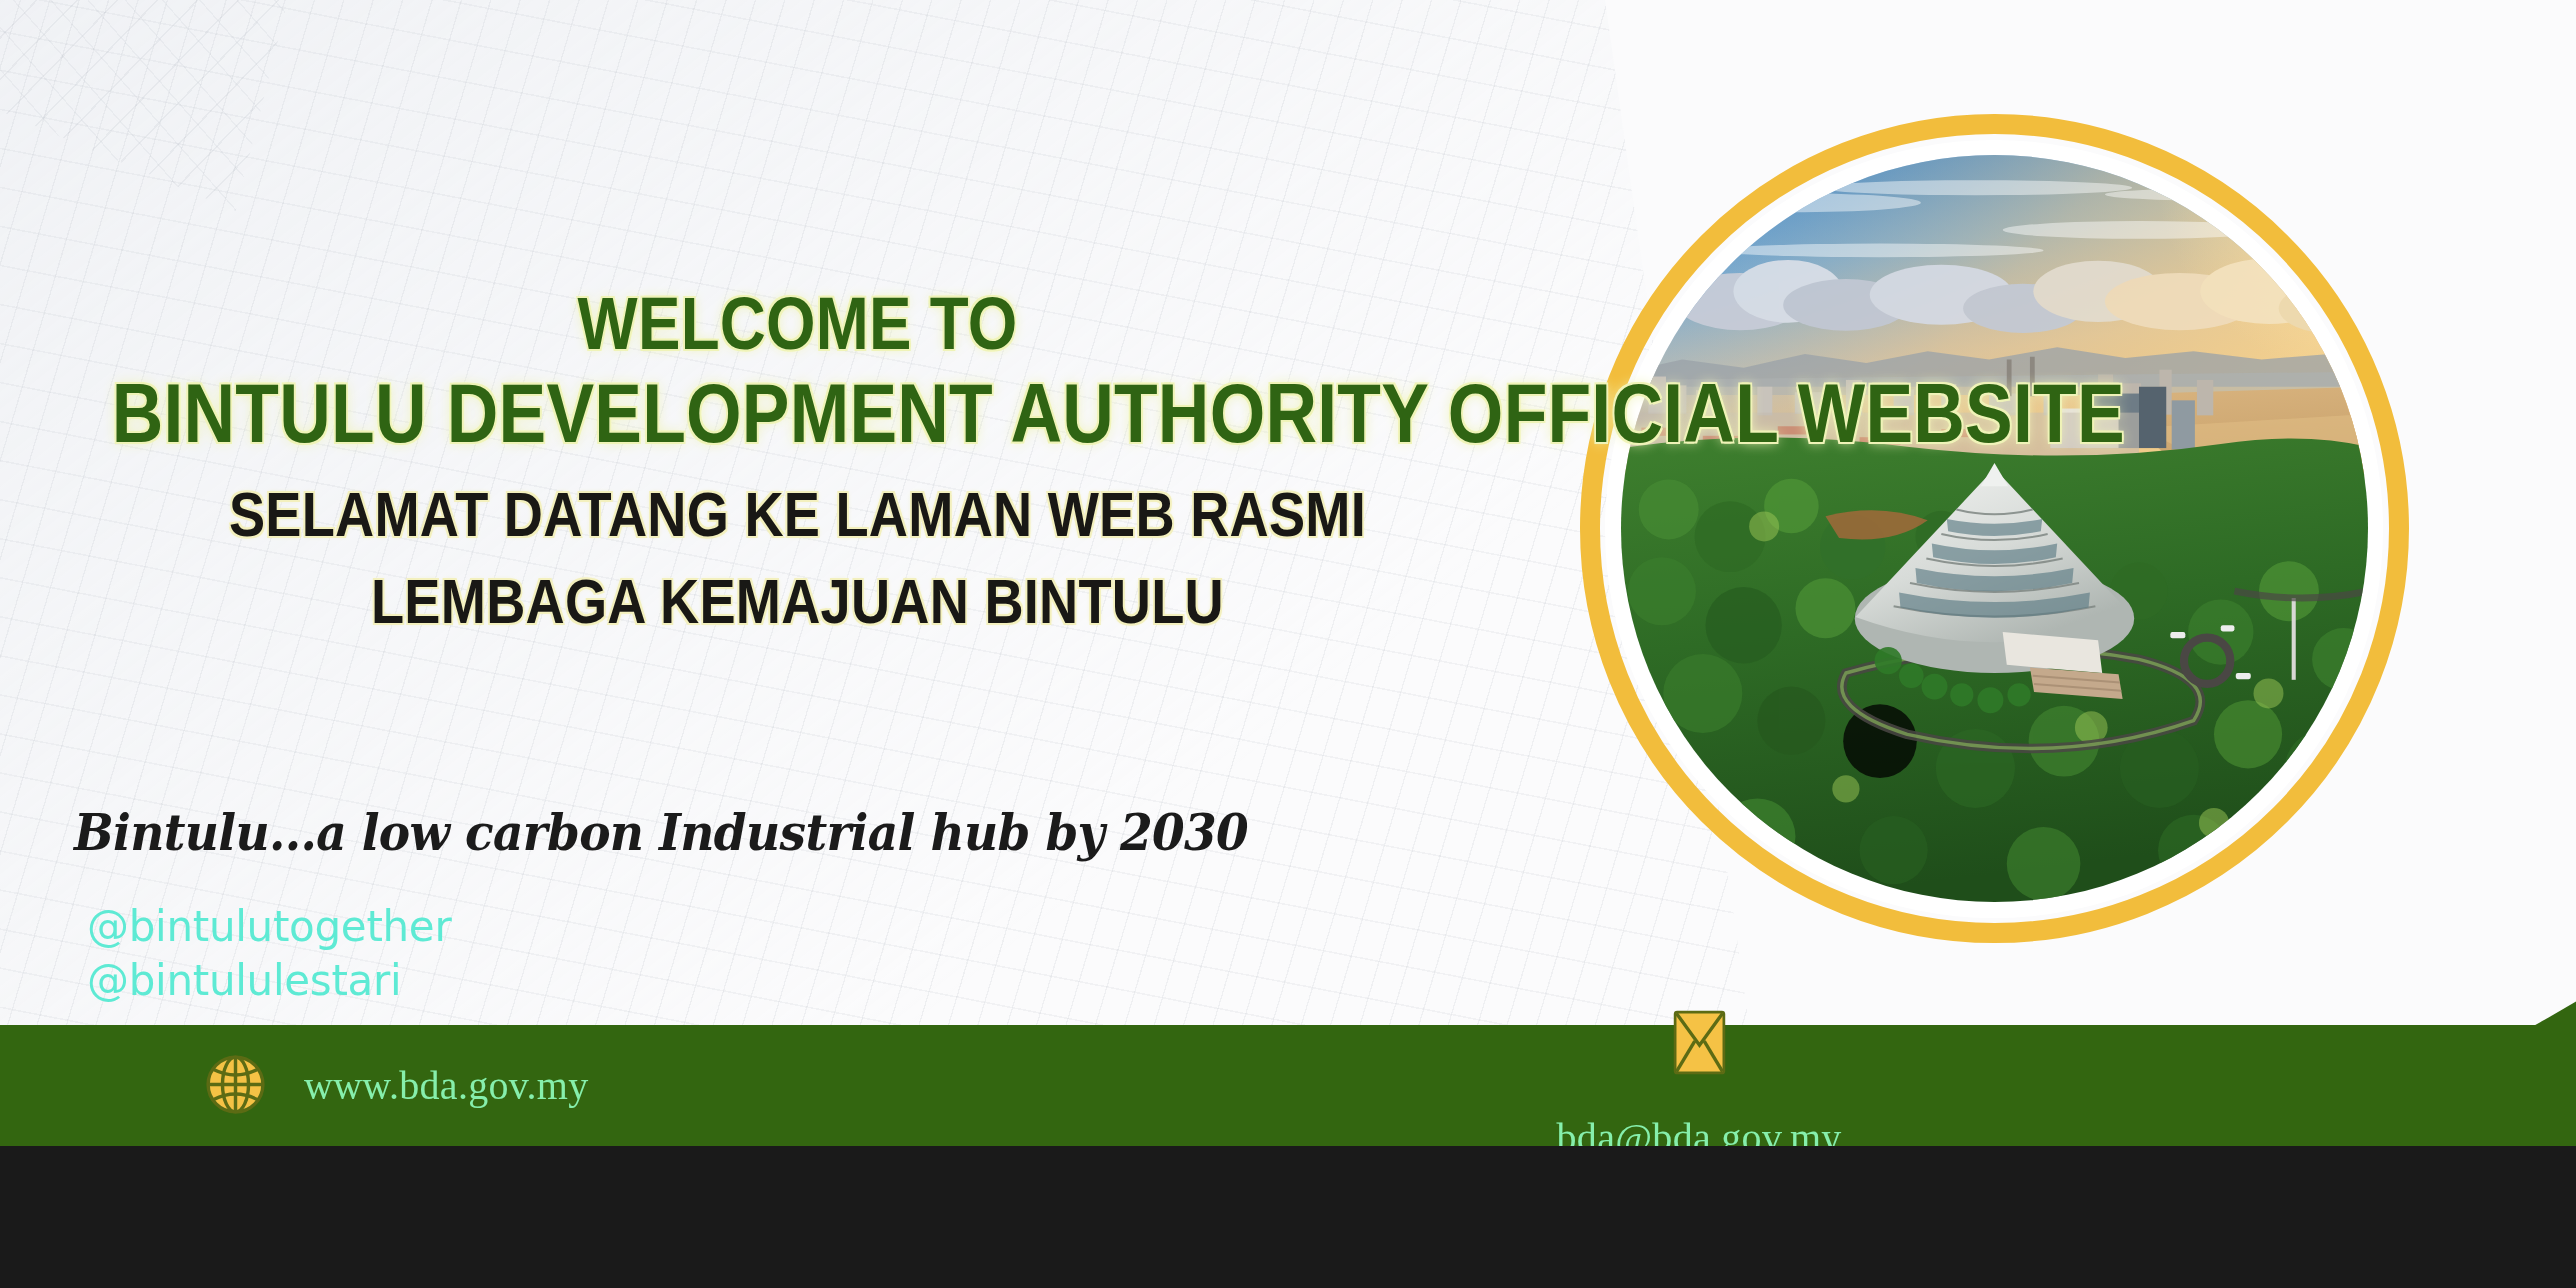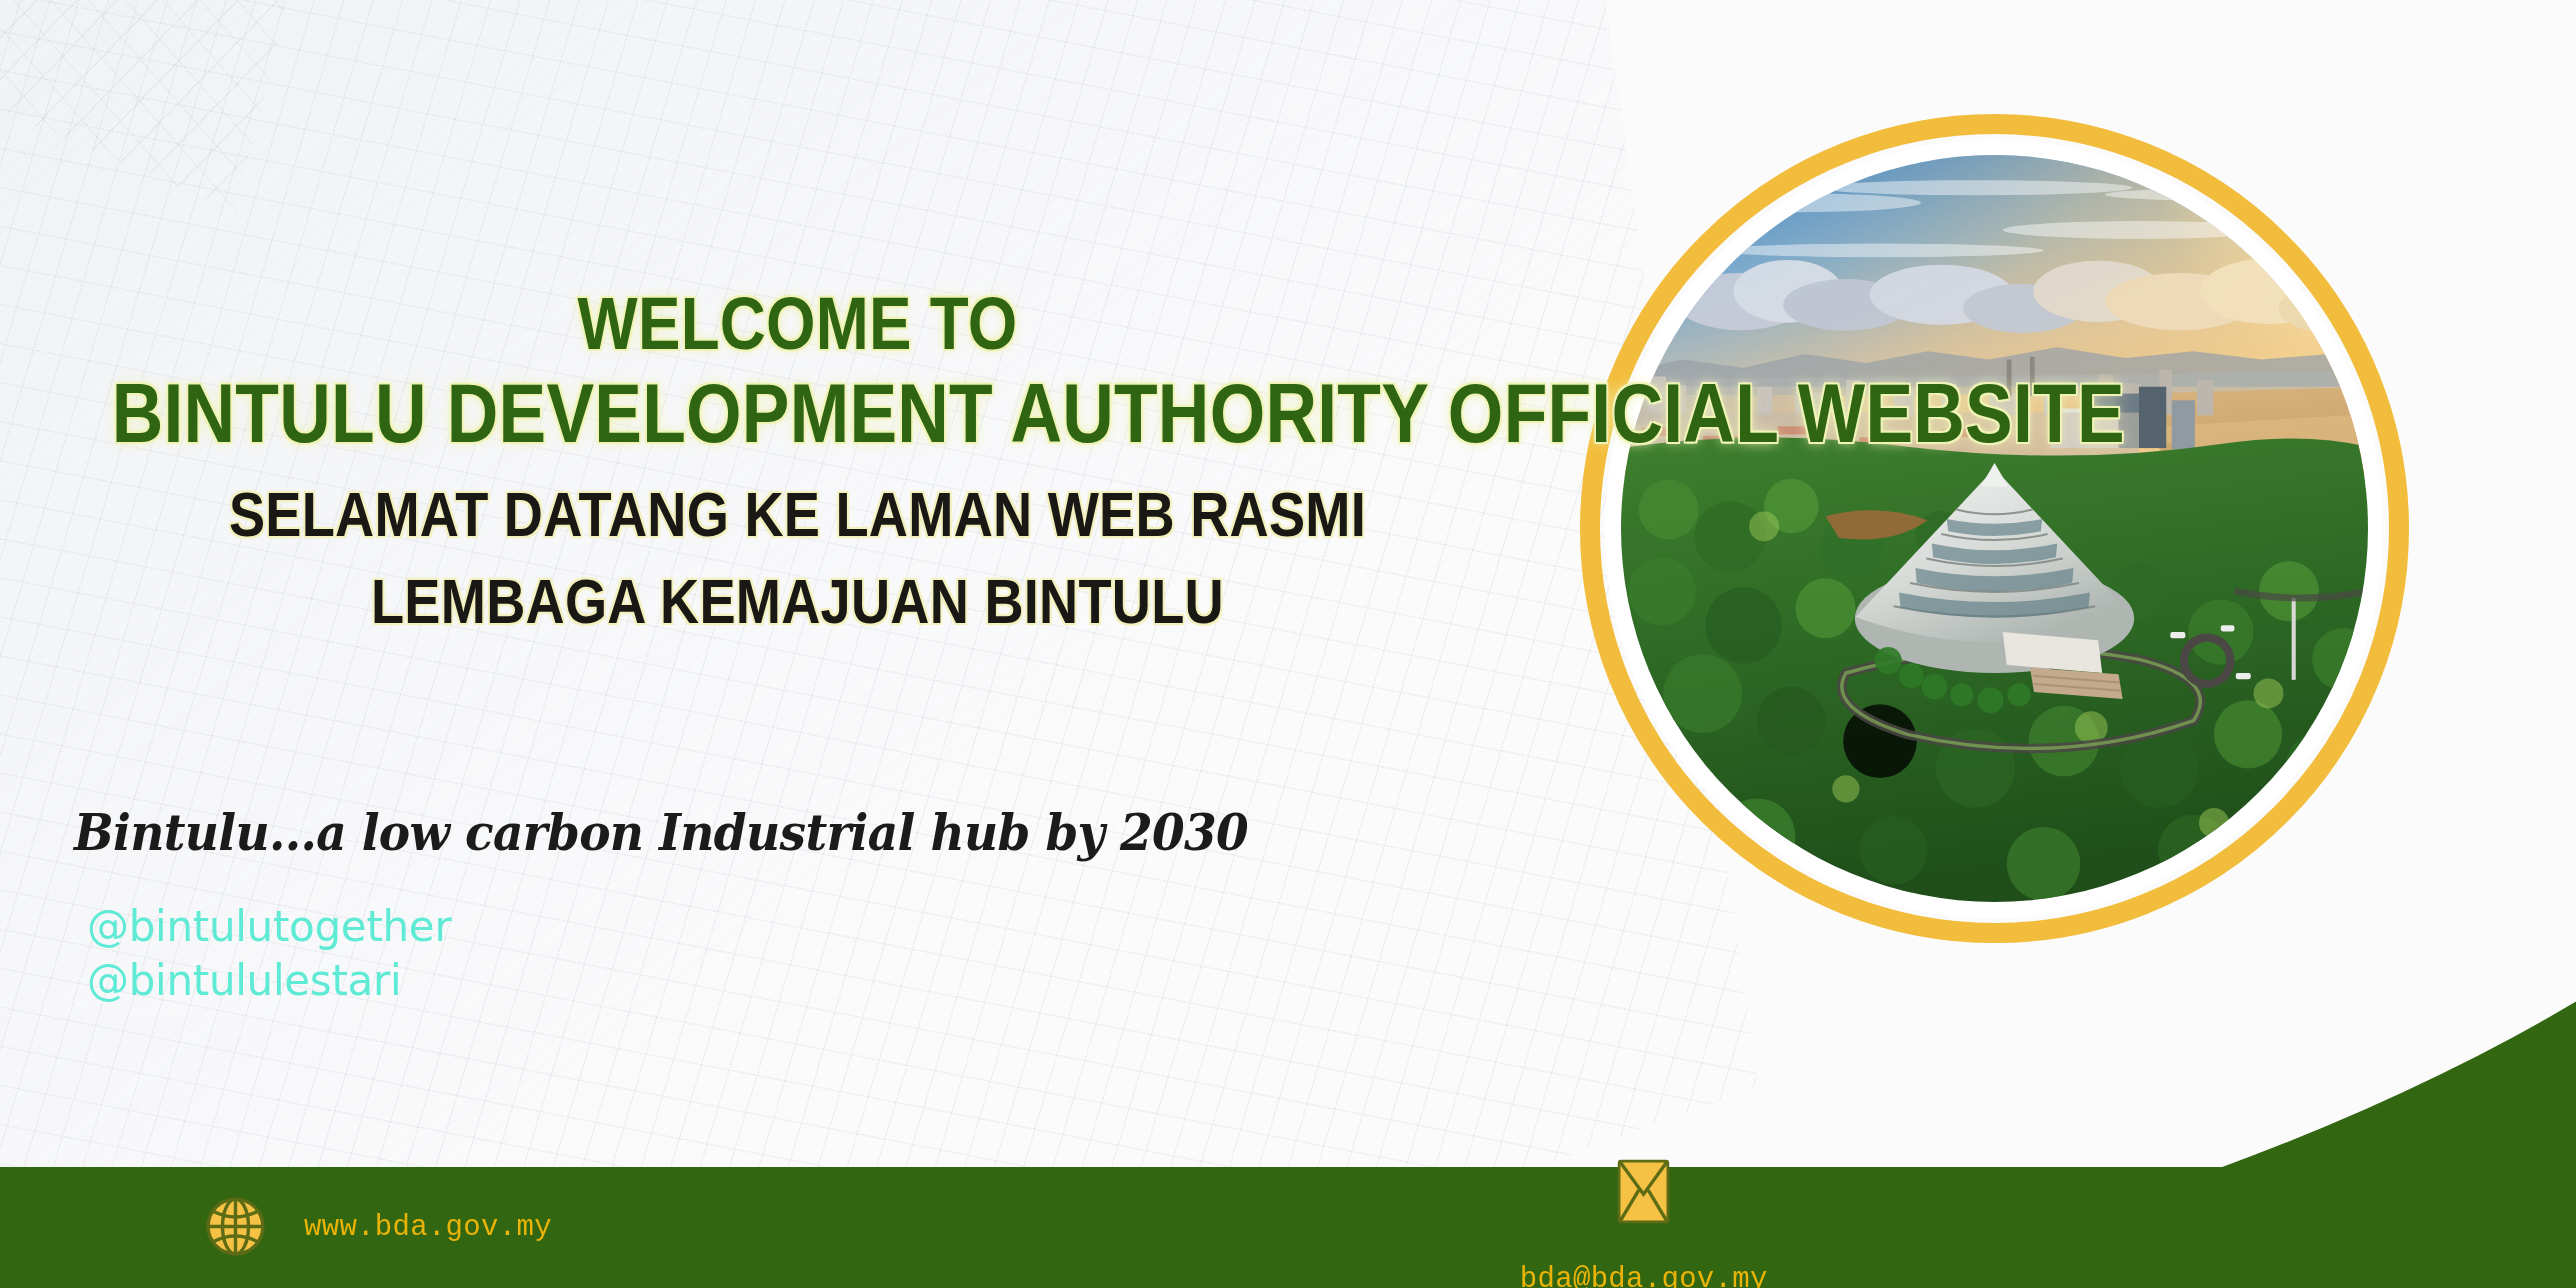--- a/index.html
+++ b/index.html
@@ -2,21 +2,21 @@
 <html style="font-size:11px"><head>
 <meta charset="utf-8">
 <title>BDA Welcome Banner</title>
 <style>
   html,body{margin:0;padding:0;background:#1a1a1a;}
   *{box-sizing:border-box;}
 
   .banner{
     position:relative;
     width:2576px;
-    height:1288px;
+    height:1146px;
     overflow:hidden;
     background:#336610;
     font-family:"Liberation Sans", sans-serif;
   }
 
   
   .bg-green{
     position:absolute; inset:0;
     background:#336610;
     z-index:1;
@@ -207,23 +207,23 @@
     align-items:center;
   }
   .footer-item{
     display:flex;
     align-items:center;
     gap:37px;
   }
   .footer-item.web{ margin-left:204px; }
   .footer-item.mail{ margin-left:968px;flex-direction:column; }
   .footer-text{
-    font-family:Liberation Mono, monospace;
-    font-size:29px;
-    color:#eab308;
+    font-family:Liberation Serif, serif;
+    font-size:40px;
+    color:#86efac;
     letter-spacing:0.3px;
     white-space:nowrap;
   }
   .ico{ display:block; }
 </style>
 </head>
 <body>
 
 <div class="banner">
 

